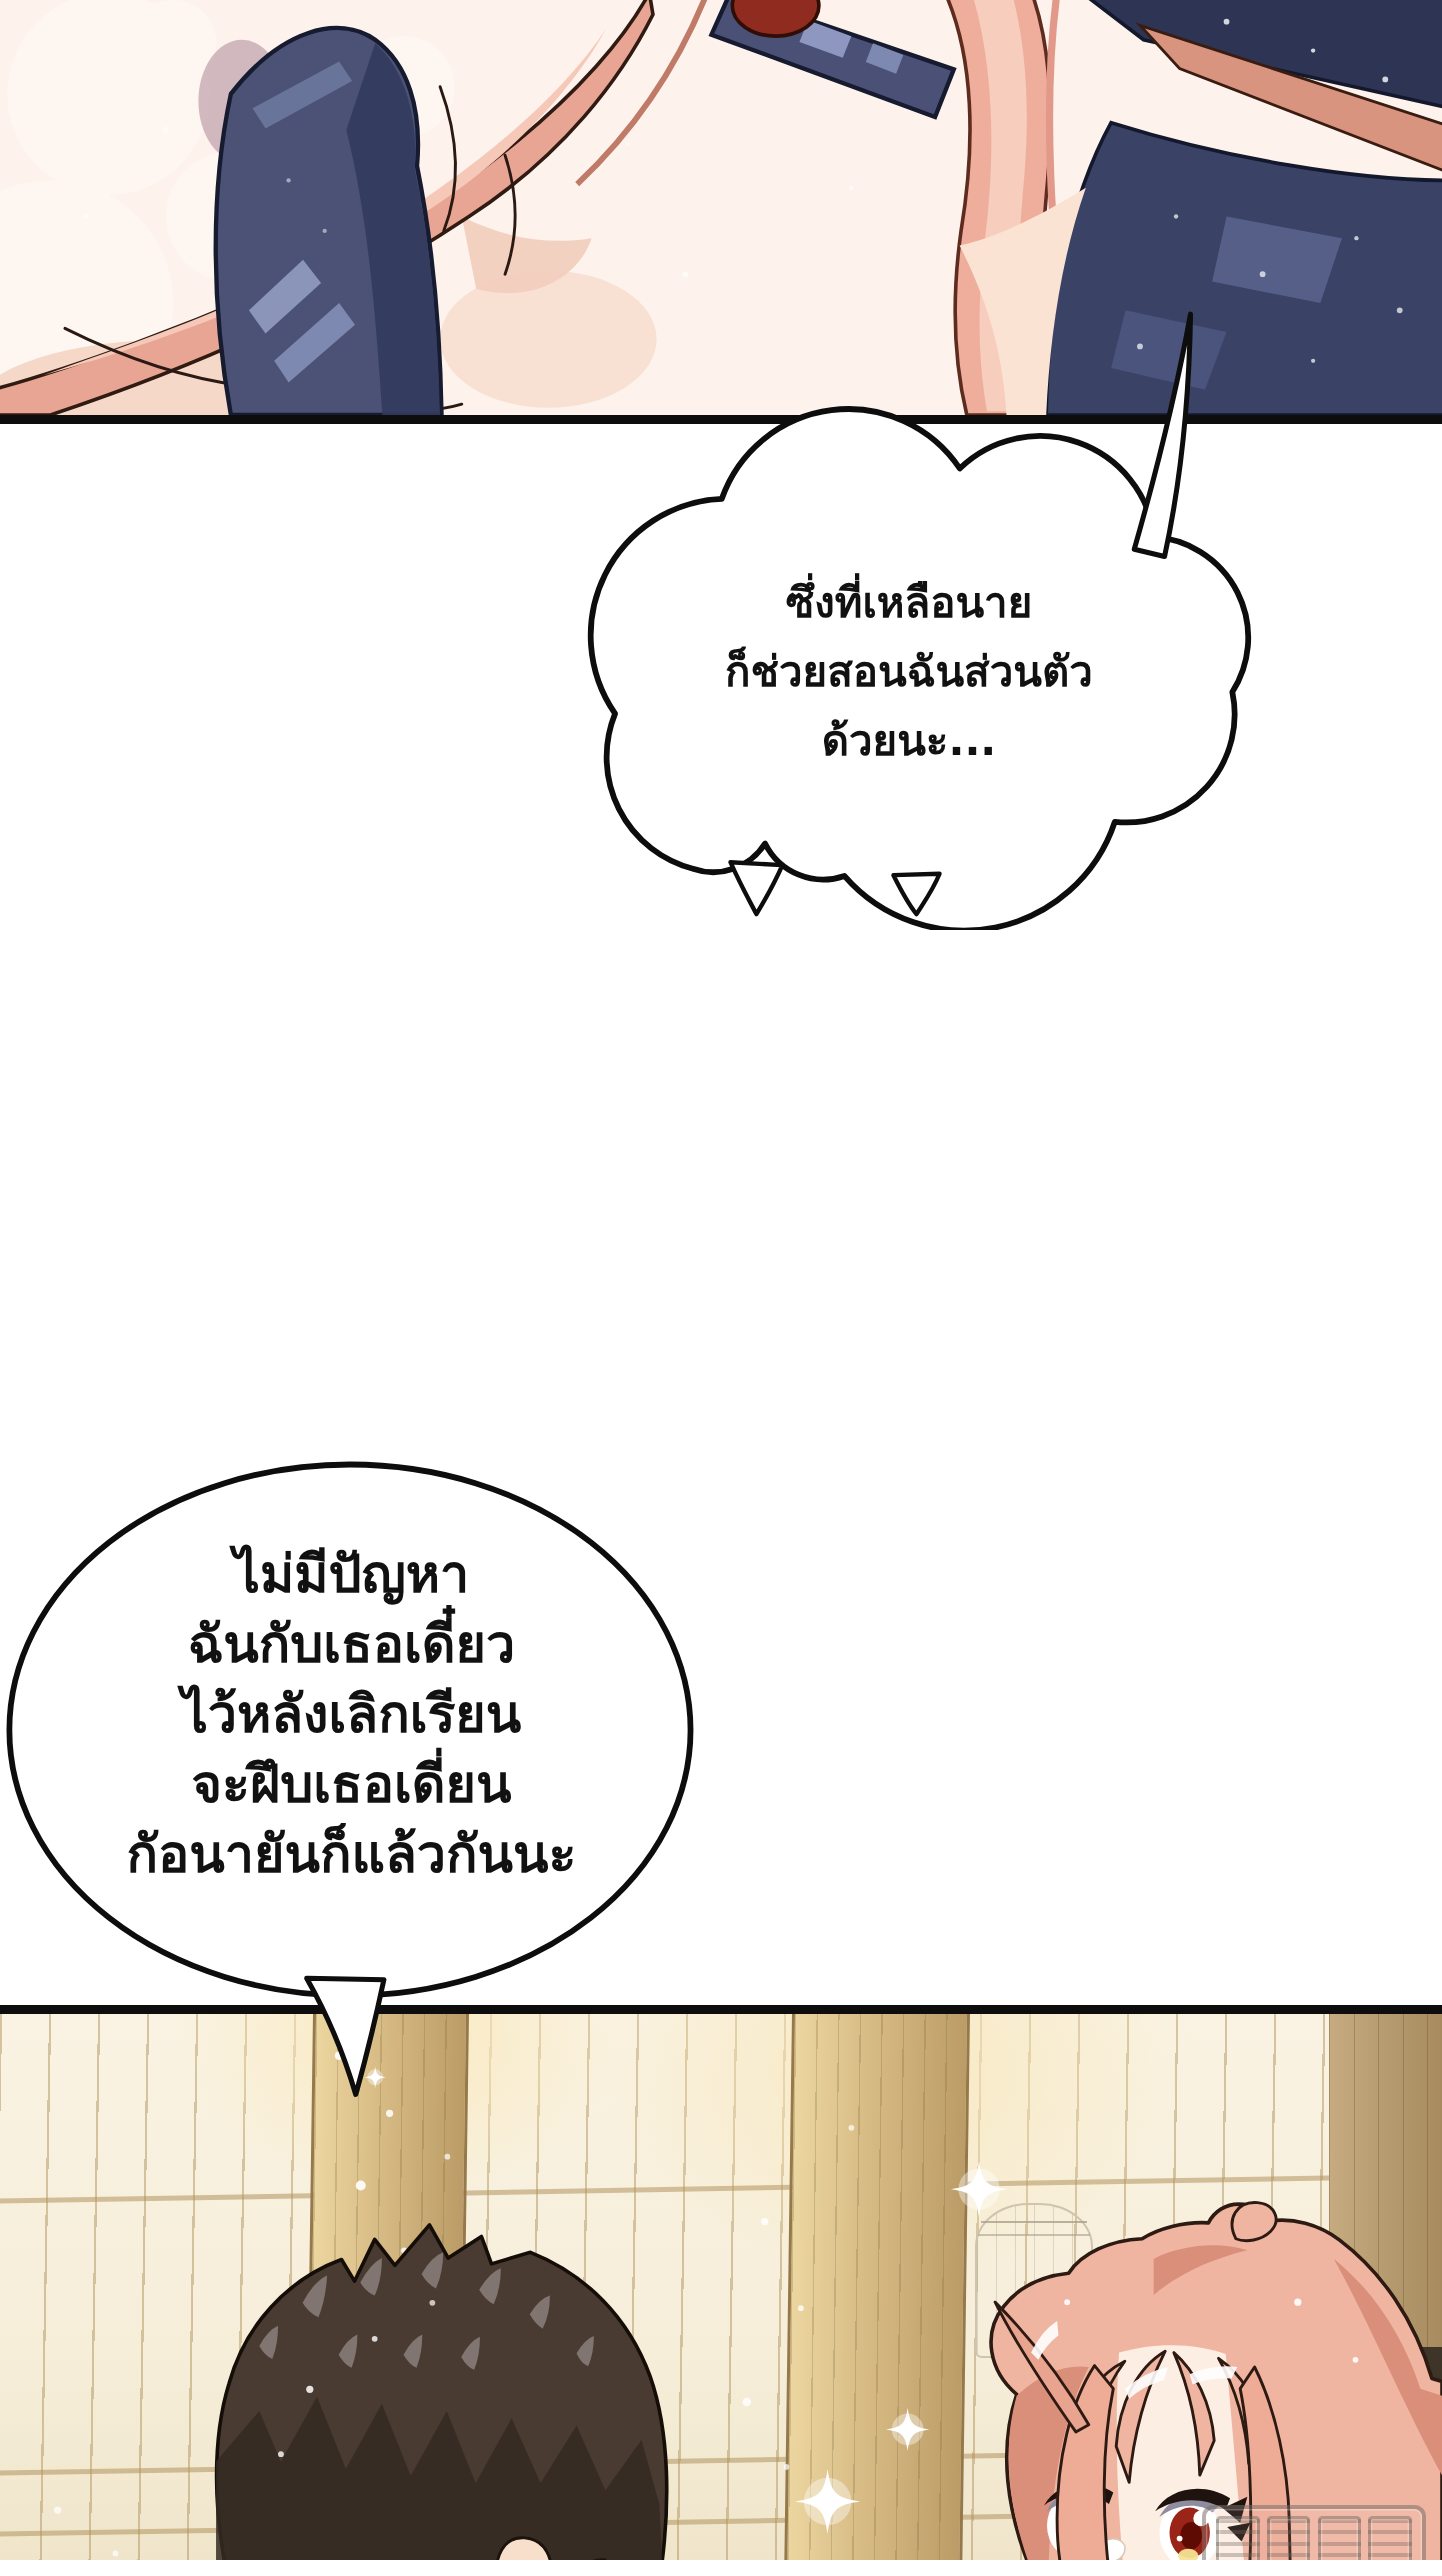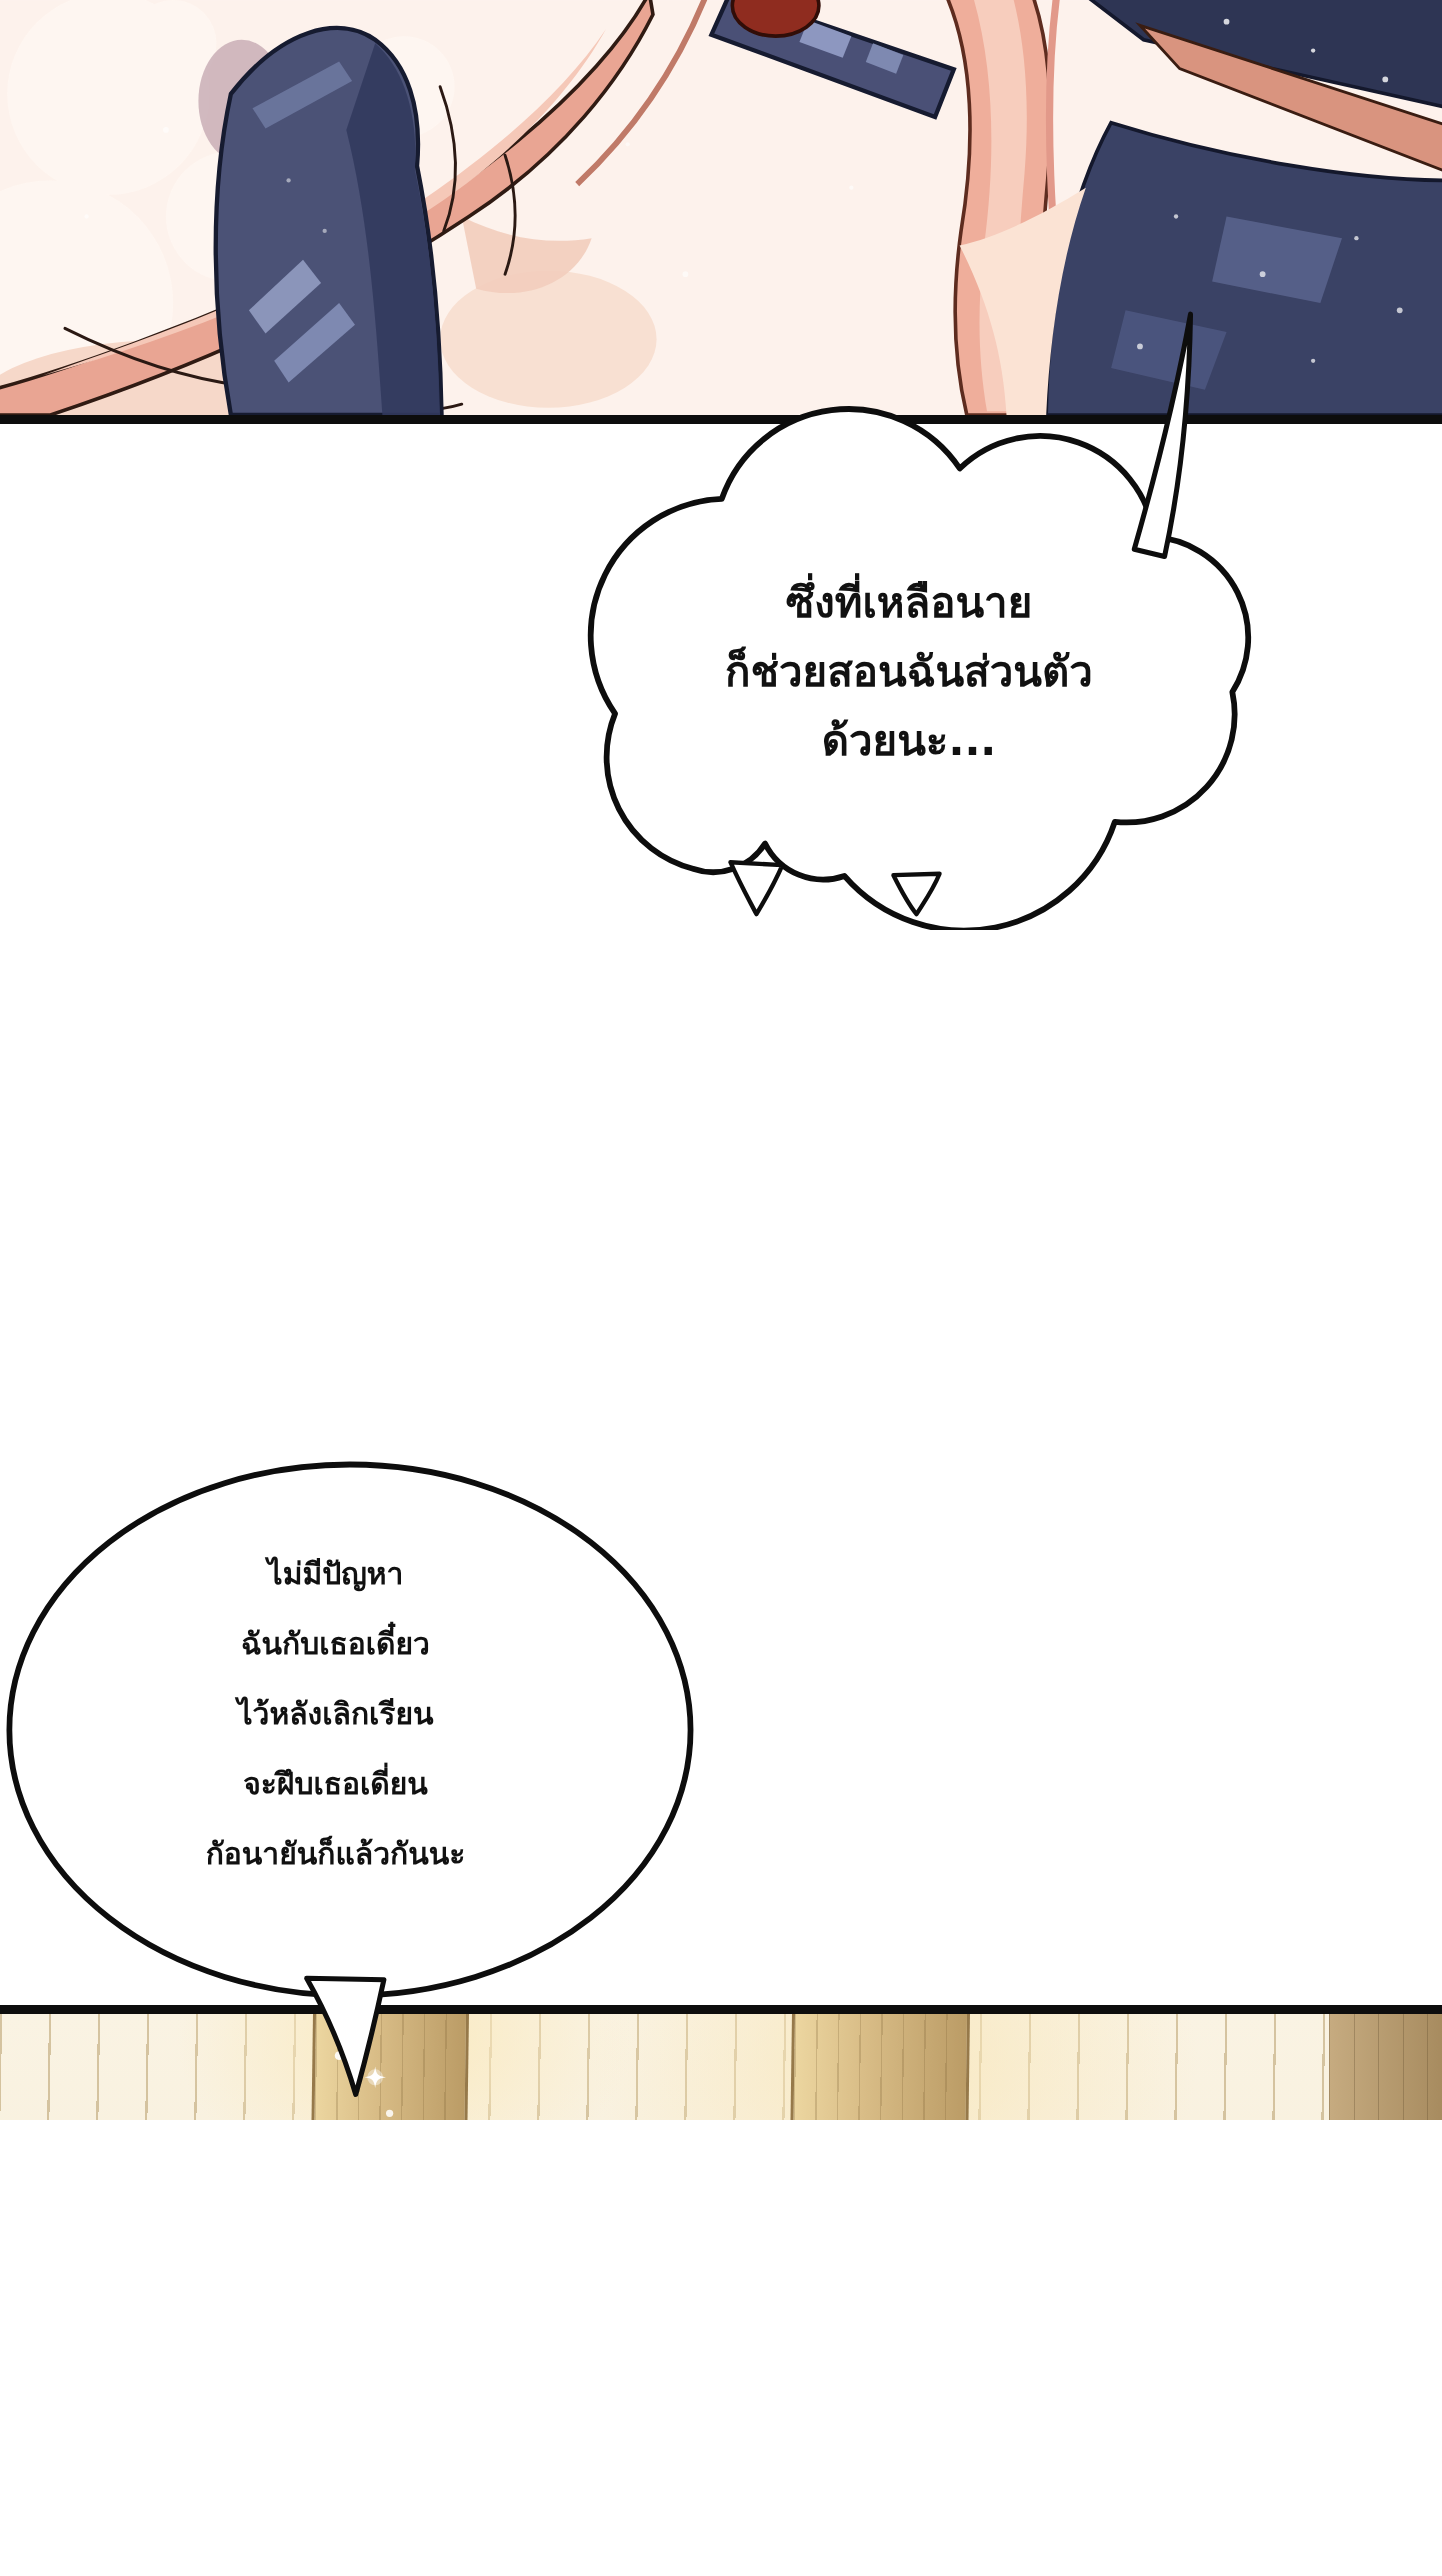--- a/index.html
+++ b/index.html
@@ -1,27 +1,27 @@
 <!DOCTYPE html>
 <html style="font-size:11.5px"><head>
 <meta charset="utf-8">
 <style>
   html,body{margin:0;padding:0;background:#ffffff;}
-  #page{position:relative;width:1443px;height:2120px;background:#ffffff;overflow:hidden;
+  #page{position:relative;width:1443px;height:2560px;background:#ffffff;overflow:hidden;
         font-family:"DejaVu Sans","Liberation Sans",sans-serif;}
   .abs{position:absolute;}
   
   #panel-top{left:0;top:0;width:1443px;height:423px;border-bottom:0;z-index:1;}
   #panel-top .art{position:absolute;left:0;top:0;}
   #panel-top .border{position:absolute;left:0;top:415px;width:1443px;height:9.4px;background:#0d0d0d;}
   
   .bubble-svg{z-index:6;}
   .bubble-text{z-index:7;color:#111111;font-weight:bold;text-align:center;}
   #bubble1-text{left:635px;top:568px;width:548px;font-size:42px;line-height:69px;}
-  #bubble2-text{left:54px;top:1539px;width:563px;font-size:30px;line-height:70px;text-align:center;}
+  #bubble2-text{left:70px;top:1539px;width:563px;font-size:52px;line-height:70px;text-align:center;}
   
   #panel-bottom{left:0;top:2005px;width:1443px;height:571px;z-index:1;border-top:9.4px solid #0d0d0d;box-sizing:border-box;}
   #lattice{left:0;top:0;width:1443px;height:571px;
     background:
       radial-gradient(303px 216px at 28% 4%, rgba(250,233,190,.95), rgba(250,233,190,0) 75%),
       radial-gradient(404px 289px at 62% 8%, rgba(248,230,185,.8), rgba(248,230,185,0) 75%),
       repeating-linear-gradient(91deg, rgba(176,148,94,.5) 0px, rgba(176,148,94,.5) 2.2px, rgba(0,0,0,0) 2.2px, rgba(0,0,0,0) 49px),
       linear-gradient(180deg,#faf3e3 0%,#f6eed9 60%,#efe4c9 100%);}
   .rail{left:-14.4px;width:1472px;height:5px;background:rgba(176,148,94,.55);transform:rotate(-1deg);}
   .beam{top:0;height:571px;

